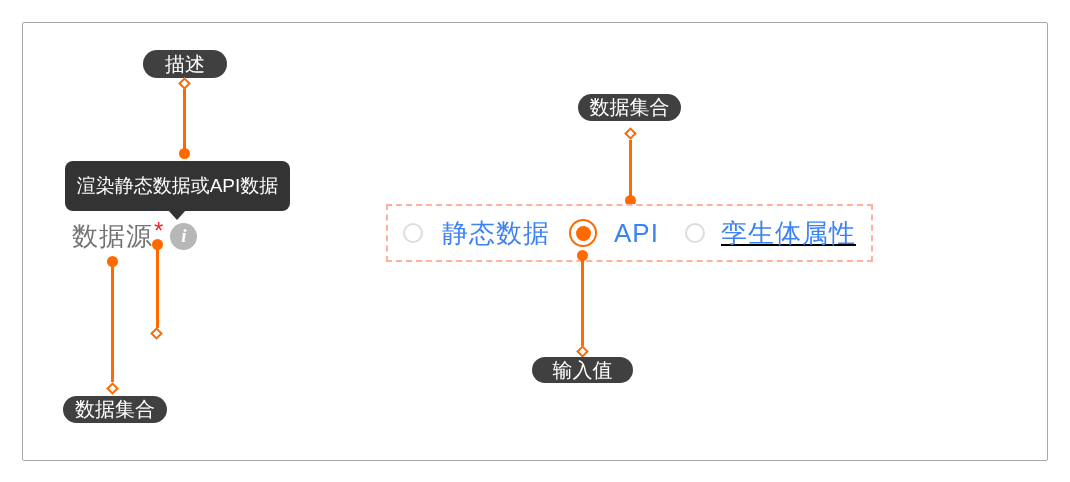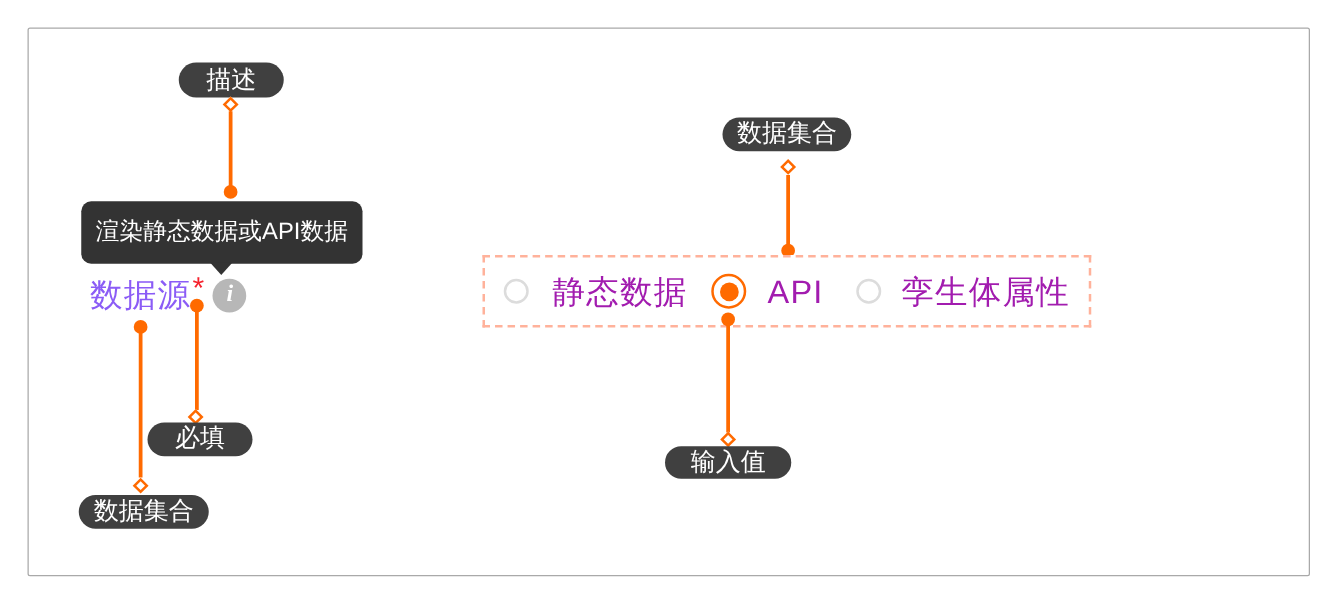--- a/index.html
+++ b/index.html
@@ -64,49 +64,49 @@
     position: absolute; left: 103px; bottom: -9px; width: 0; height: 0;
     border-left: 9px solid transparent; border-right: 9px solid transparent;
     border-top: 10px solid #333333;
   }
 
   
   .field-row {
     position: absolute; left: 72px; top: 221px; height: 30px;
     display: flex; align-items: center;
   }
-  .field-label { font-size: 26px; color: #8b5cf6; letter-spacing: 1px; }
+  .field-label { font-size: 26px; color: #737373; letter-spacing: 1px; }
   .req-star { color: #F5222D; font-size: 24px; position: relative; top: -5px; margin-left: 1px; }
   .info-icon {
     width: 27px; height: 27px; border-radius: 50%; background: #b7b7b7;
     margin-left: 7px; display: flex; align-items: center; justify-content: center;
     color: #ffffff; font-family: "Liberation Serif", "DejaVu Serif", serif;
     font-style: italic; font-weight: bold; font-size: 19px;
   }
 
   
   .dashed-box {
     position: absolute; left: 386px; top: 204px; width: 487px; height: 58px;
     border: 2px dashed #FFB29B; background: #ffffff;
   }
   .radio-item { position: absolute; display: flex; align-items: center; height: 36px; }
   .radio-item-1 { left: 403px; top: 215px; }
   .radio-item-2 { left: 569px; top: 215px; }
-  .radio-item-3 { left: 685px; top: 215px; }
+  .radio-item-3 { left: 685px; top: 215px; text-decoration: underline; }
   .radio-circle {
     width: 20px; height: 20px; border-radius: 50%;
     border: 2px solid #dcdcdc; background: #ffffff; flex: 0 0 auto;
   }
   .radio-circle-selected {
     width: 28px; height: 28px; border-radius: 50%;
     border: 2px solid #FF6A00; background: #ffffff; flex: 0 0 auto;
     display: flex; align-items: center; justify-content: center;
   }
   .radio-inner-dot { width: 15px; height: 15px; border-radius: 50%; background: #FF6A00; }
-  .radio-label { font-size: 26px; color: #a21caf; margin-left: 19px; white-space: nowrap; letter-spacing: 1px; }
+  .radio-label { font-size: 26px; color: #3b82f6; margin-left: 19px; white-space: nowrap; letter-spacing: 1px; }
   .radio-item-2 .radio-label { margin-left: 17px; }
   .radio-item-3 .radio-label { margin-left: 16px; }
 </style>
 </head>
 <body>
 
 <div class="stage">
 
   <div class="frame"></div>
 
@@ -124,21 +124,20 @@
     <span class="field-label">数据源</span>
     <span class="req-star">*</span>
     <span class="info-icon">
       <span>i</span>
     </span>
   </div>
 
   <div class="cdot dot-required"></div>
   <div class="cline line-required"></div>
   <div class="cdiamond dia-required"></div>
-  <div class="pill pill-required">必填</div>
 
   <div class="cdot dot-display-name"></div>
   <div class="cline line-display-name"></div>
   <div class="cdiamond dia-display-name"></div>
   <div class="pill pill-display-name">数据集合</div>
 
   <div class="pill pill-dataset">数据集合</div>
   <div class="cdiamond dia-dataset"></div>
   <div class="cline line-dataset"></div>
   <div class="cdot dot-dataset"></div>

